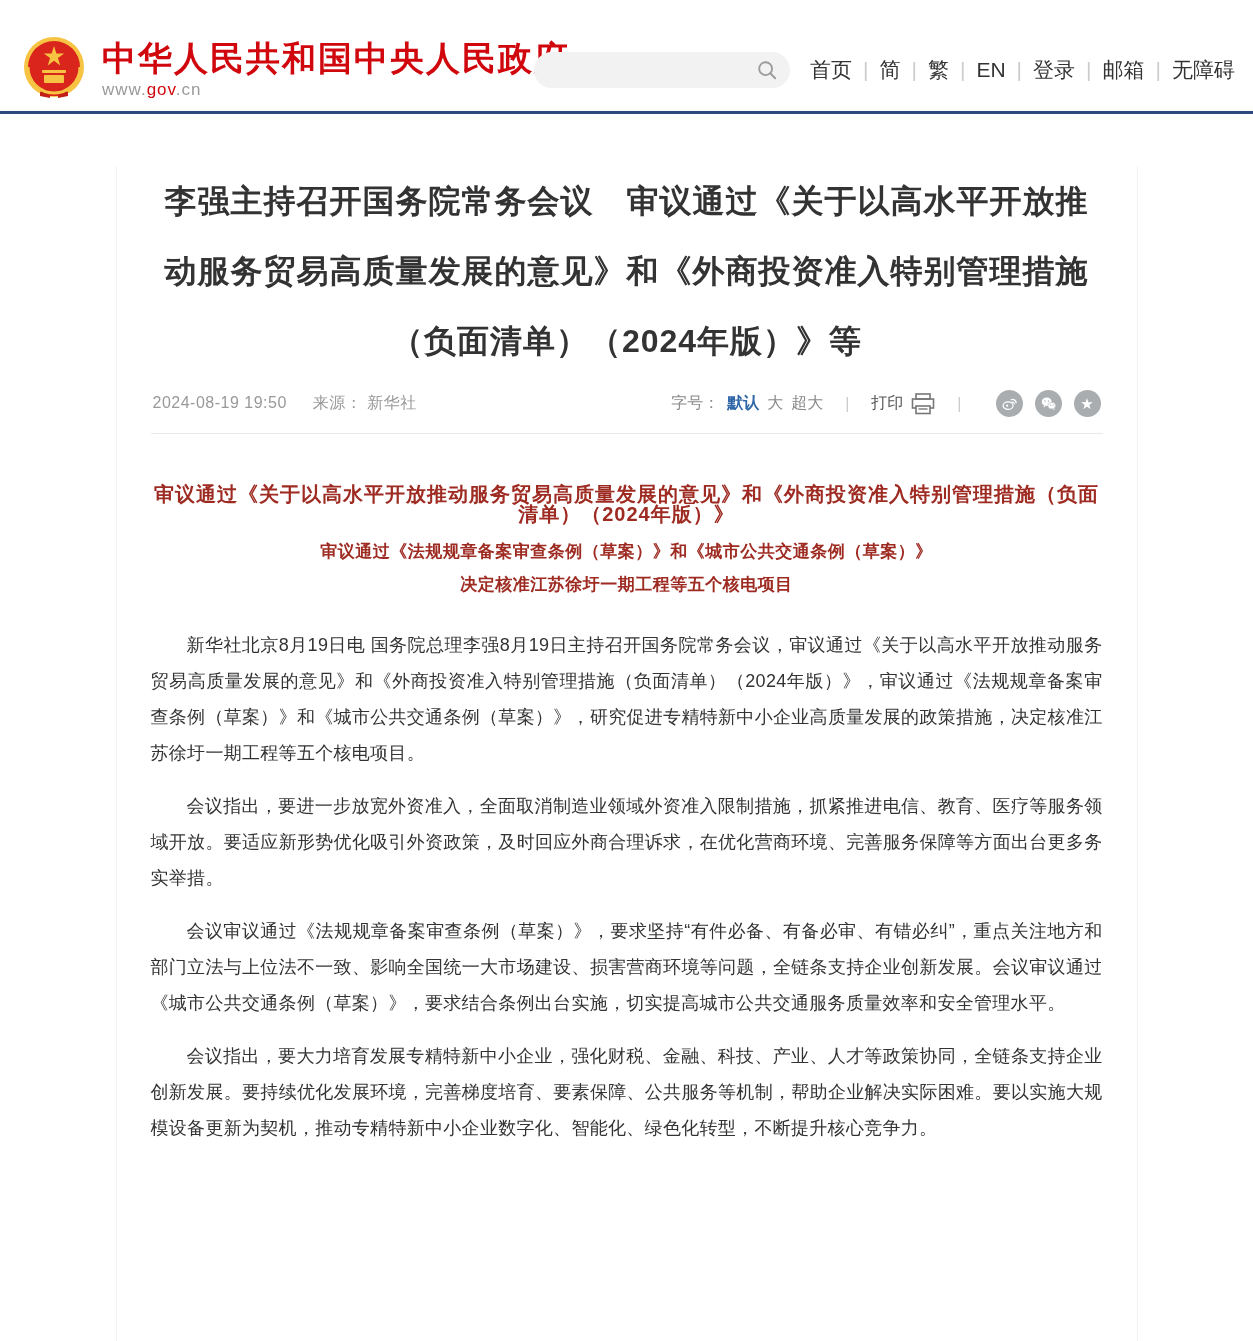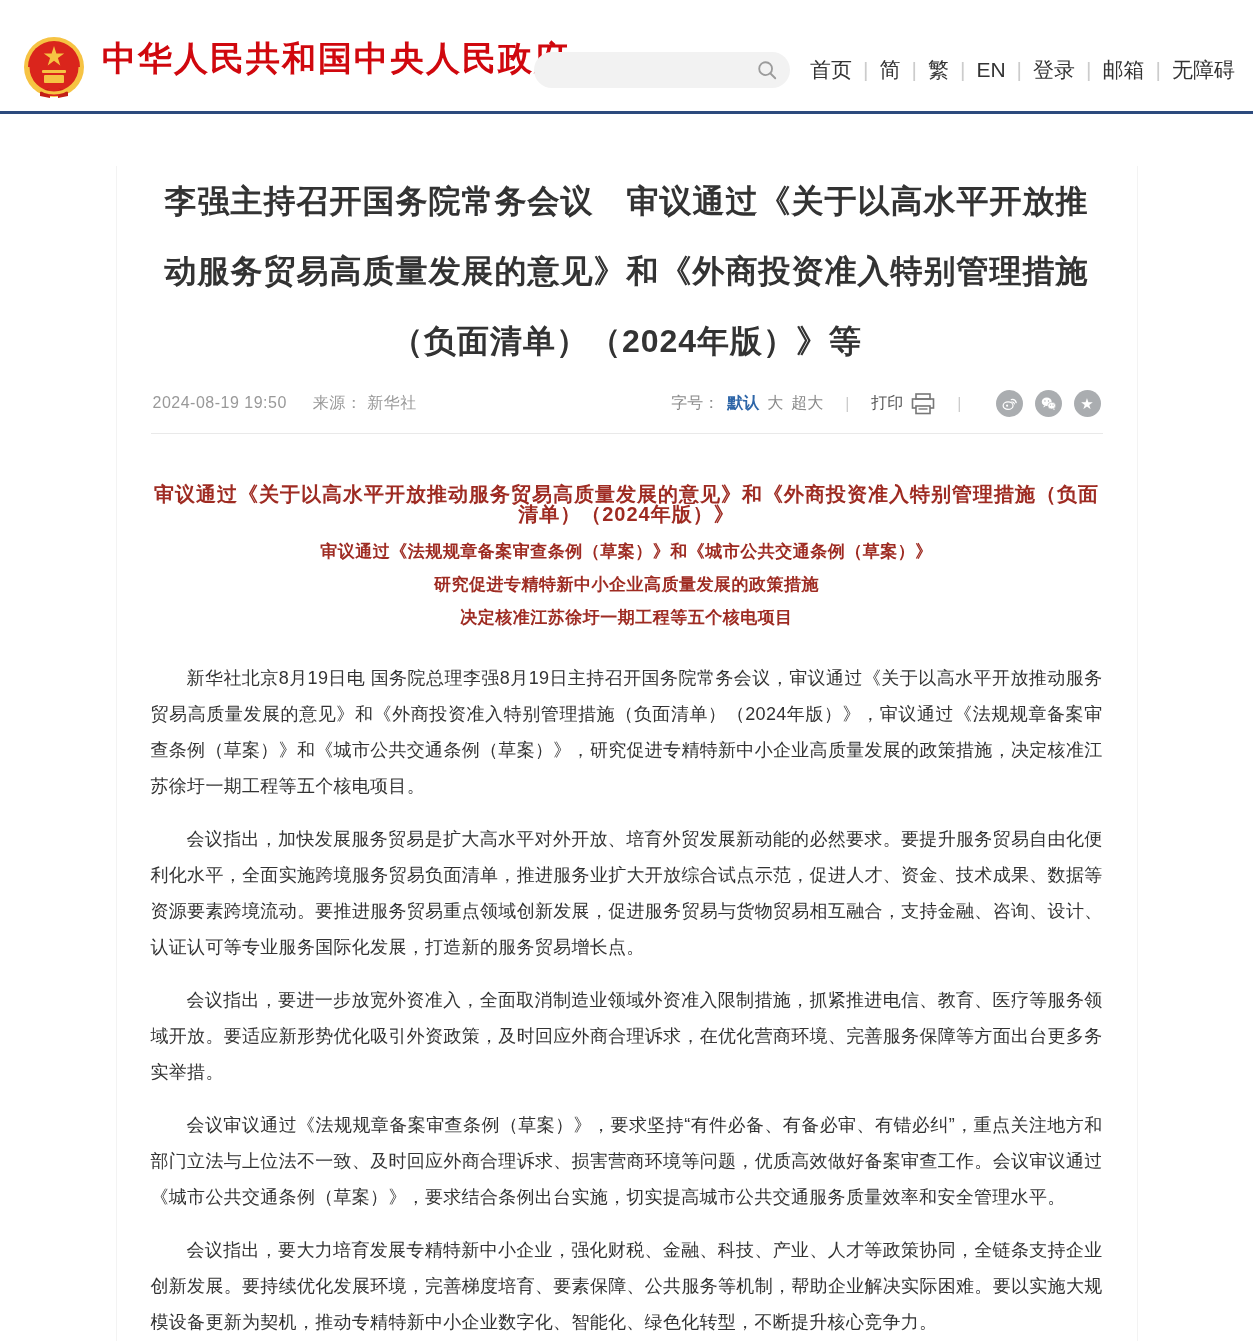--- a/index.html
+++ b/index.html
@@ -111,20 +111,21 @@
       <path d="M32 10 l2.4 7.4 7.8 0 -6.3 4.6 2.4 7.4 -6.3 -4.6 -6.3 4.6 2.4 -7.4 -6.3 -4.6 7.8 0 z" fill="#f6c343"></path>
       <rect x="20" y="34" width="24" height="3" rx="1" fill="#f6c343"></rect>
       <rect x="22" y="39" width="20" height="8" rx="1" fill="#f6c343"></rect>
       <path d="M18 56 l10 -4 v10 l-10 -2 z" fill="#c21f17"></path>
       <path d="M46 56 l-10 -4 v10 l10 -2 z" fill="#c21f17"></path>
       <rect x="26" y="52" width="12" height="8" rx="2" fill="#da251c"></rect>
       <path d="M6 31 a26 26 0 0 0 52 0" fill="none" stroke="#f6c343" stroke-width="3"></path>
     </svg>
     <div class="brand-text">
       <div class="site-title">中华人民共和国中央人民政府</div>
+      <div class="site-url"><span>www.</span><span class="gov">gov</span><span>.cn</span></div>
     </div>
   </div>
 
   <div class="header-right">
     <div class="search-box">
       <input class="search-input" type="text" placeholder="" style="">
       <svg class="search-icon" viewBox="0 0 24 24">
         <circle cx="10.5" cy="10.5" r="7" fill="none" stroke="#9b9b9b" stroke-width="2"></circle>
         <line x1="15.8" y1="15.8" x2="21" y2="21" stroke="#9b9b9b" stroke-width="2" stroke-linecap="round"></line>
       </svg>
@@ -194,26 +195,24 @@
       </div>
     </div>
   </div>
 
   <div class="meta-divider"></div>
 
   <section class="red-headings">
 
       <div class="rh">审议通过《关于以高水平开放推动服务贸易高质量发展的意见》和《外商投资准入特别管理措施（负面清单）（2024年版）》</div>
       <div class="rh">审议通过《法规规章备案审查条例（草案）》和《城市公共交通条例（草案）》</div>
-      <div class="rh">研究促进专精特新中小企业高质量发展的政策措施</div>
       <div class="rh">决定核准江苏徐圩一期工程等五个核电项目</div>
     </section>
 
   <article class="article-body">
 
   <p>新华社北京8月19日电 国务院总理李强8月19日主持召开国务院常务会议，审议通过《关于以高水平开放推动服务贸易高质量发展的意见》和《外商投资准入特别管理措施（负面清单）（2024年版）》，审议通过《法规规章备案审查条例（草案）》和《城市公共交通条例（草案）》，研究促进专精特新中小企业高质量发展的政策措施，决定核准江苏徐圩一期工程等五个核电项目。</p>
-      <p>会议指出，加快发展服务贸易是扩大高水平对外开放、培育外贸发展新动能的必然要求。要提升服务贸易自由化便利化水平，全面实施跨境服务贸易负面清单，推进服务业扩大开放综合试点示范，促进人才、资金、技术成果、数据等资源要素跨境流动。要推进服务贸易重点领域创新发展，促进服务贸易与货物贸易相互融合，支持金融、咨询、设计、认证认可等专业服务国际化发展，打造新的服务贸易增长点。</p>
       <p>会议指出，要进一步放宽外资准入，全面取消制造业领域外资准入限制措施，抓紧推进电信、教育、医疗等服务领域开放。要适应新形势优化吸引外资政策，及时回应外商合理诉求，在优化营商环境、完善服务保障等方面出台更多务实举措。</p>
-      <p>会议审议通过《法规规章备案审查条例（草案）》，要求坚持“有件必备、有备必审、有错必纠”，重点关注地方和部门立法与上位法不一致、及时回应外商合理诉求、损害营商环境等问题，优质高效做好备案审查工作。会议审议通过《城市公共交通条例（草案）》，要求结合条例出台实施，切实提高城市公共交通服务质量效率和安全管理水平。</p>
+      <p>会议审议通过《法规规章备案审查条例（草案）》，要求坚持“有件必备、有备必审、有错必纠”，重点关注地方和部门立法与上位法不一致、影响全国统一大市场建设、损害营商环境等问题，全链条支持企业创新发展。会议审议通过《城市公共交通条例（草案）》，要求结合条例出台实施，切实提高城市公共交通服务质量效率和安全管理水平。</p>
       <p>会议指出，要大力培育发展专精特新中小企业，强化财税、金融、科技、产业、人才等政策协同，全链条支持企业创新发展。要持续优化发展环境，完善梯度培育、要素保障、公共服务等机制，帮助企业解决实际困难。要以实施大规模设备更新为契机，推动专精特新中小企业数字化、智能化、绿色化转型，不断提升核心竞争力。</p>
     </article>
 
 </main>
 
 </body></html>

